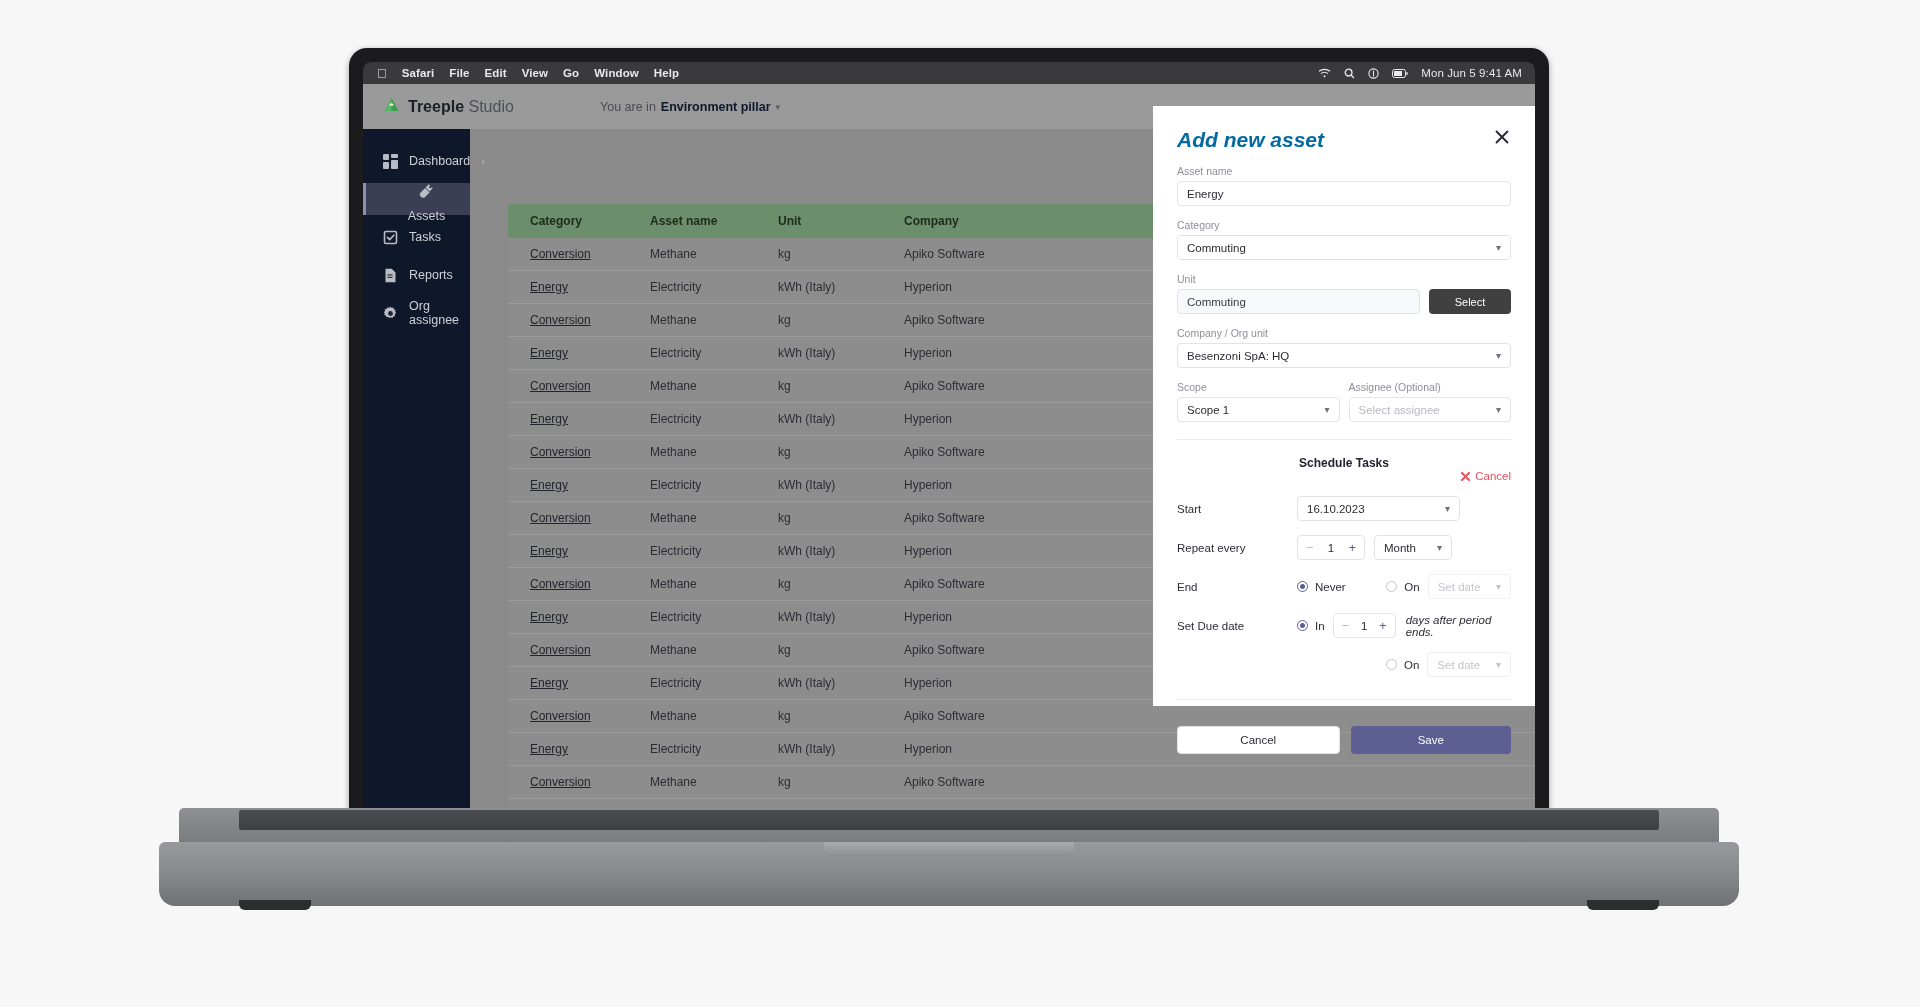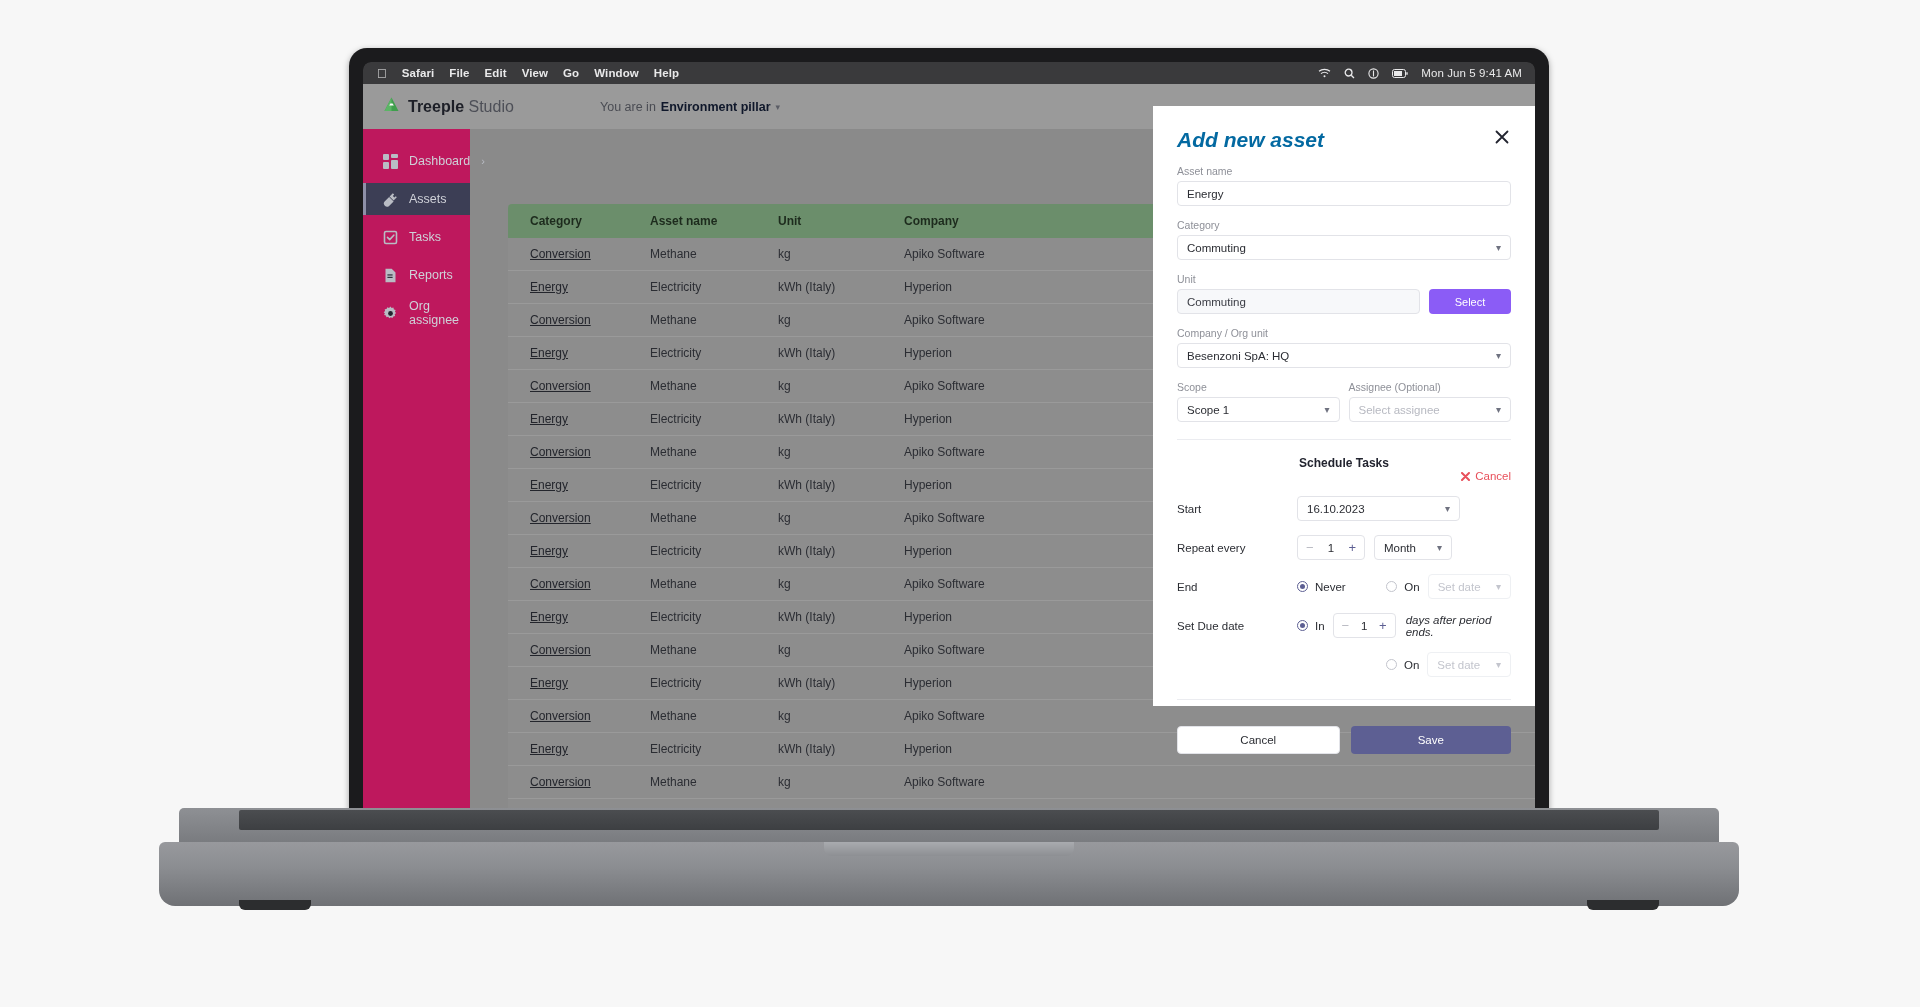--- a/index.html
+++ b/index.html
@@ -107,28 +107,28 @@
   .pillar {
     margin-left: 37px; font-size: 12.5px; color: #4a4c53;
     display: flex; align-items: center; gap: 5px;
   }
   .pillar b { color: #0f172a; font-weight: bold; }
   .caret-down { font-size: 9px; color: #5b5d65; }
 
   
   .sidebar {
     position: absolute; left: 0; top: 45px; width: 107px; height: 683px;
-    background: #be185d; padding-top: 16px;
+    background: #0f172a; padding-top: 16px;
   }
   .nav-item {
     position: relative; height: 32px; display: flex; align-items: center;
     gap: 11px; padding-left: 20px; color: #cfd1d8; font-size: 12.5px;
     margin-bottom: 6px;
   }
-  .nav-item.active { background: #3c3e55; }
+  .nav-item.active { background: #3c3e55; flex-direction: column; }
   .nav-item.active::before {
     content: ""; position: absolute; left: 0; top: 0;
     width: 3px; height: 100%; background: #8e90a8;
   }
   .nav-item .ico { width: 15px; height: 15px; flex: none; color: #b9bcc4; }
   .nav-item .ico svg { display:block; width:15px; height:15px; fill: currentColor; }
   .nav-item .chev { margin-left: auto; padding-right: 11px; font-size: 11px; color: #b9bcc4; }
 
   
   .content { position: absolute; left: 107px; top: 45px; width: 1065px; height: 683px; }
@@ -171,21 +171,21 @@
     height: 25px; border: 1px solid #e2e3e8; border-radius: 4px;
     background: #fff; font-size: 11.5px; color: #2b2d33;
     display: flex; align-items: center; padding: 0 9px; width: 100%;
   }
   .ctrl.readonly { background: #f7f8fa; color: #3a3c44; }
   .ctrl.placeholder { color: #b7b9c1; }
   .ctrl .chev {
     margin-left: auto; color: #6f7280; font-size: 10px; line-height: 1;
   }
   .btn-select {
-    height: 25px; min-width: 82px; border-radius: 4px; background: #8b5cf6;
+    height: 25px; min-width: 82px; border-radius: 4px; background: #404040;
     color: #fff; font-size: 11px; display: flex; align-items: center;
     justify-content: center; border: none;
   }
   .two-col { display: flex; gap: 9px; }
   .two-col > div { flex: 1; min-width: 0; }
 
   .divider { height: 1px; background: #ebecf0; margin: 17px 0 0; }
 
   .sched-head { display: flex; align-items: center; margin-top: 16px; flex-direction: column; }
   .sched-title { font-size: 12px; font-weight: bold; color: #22242f; }

